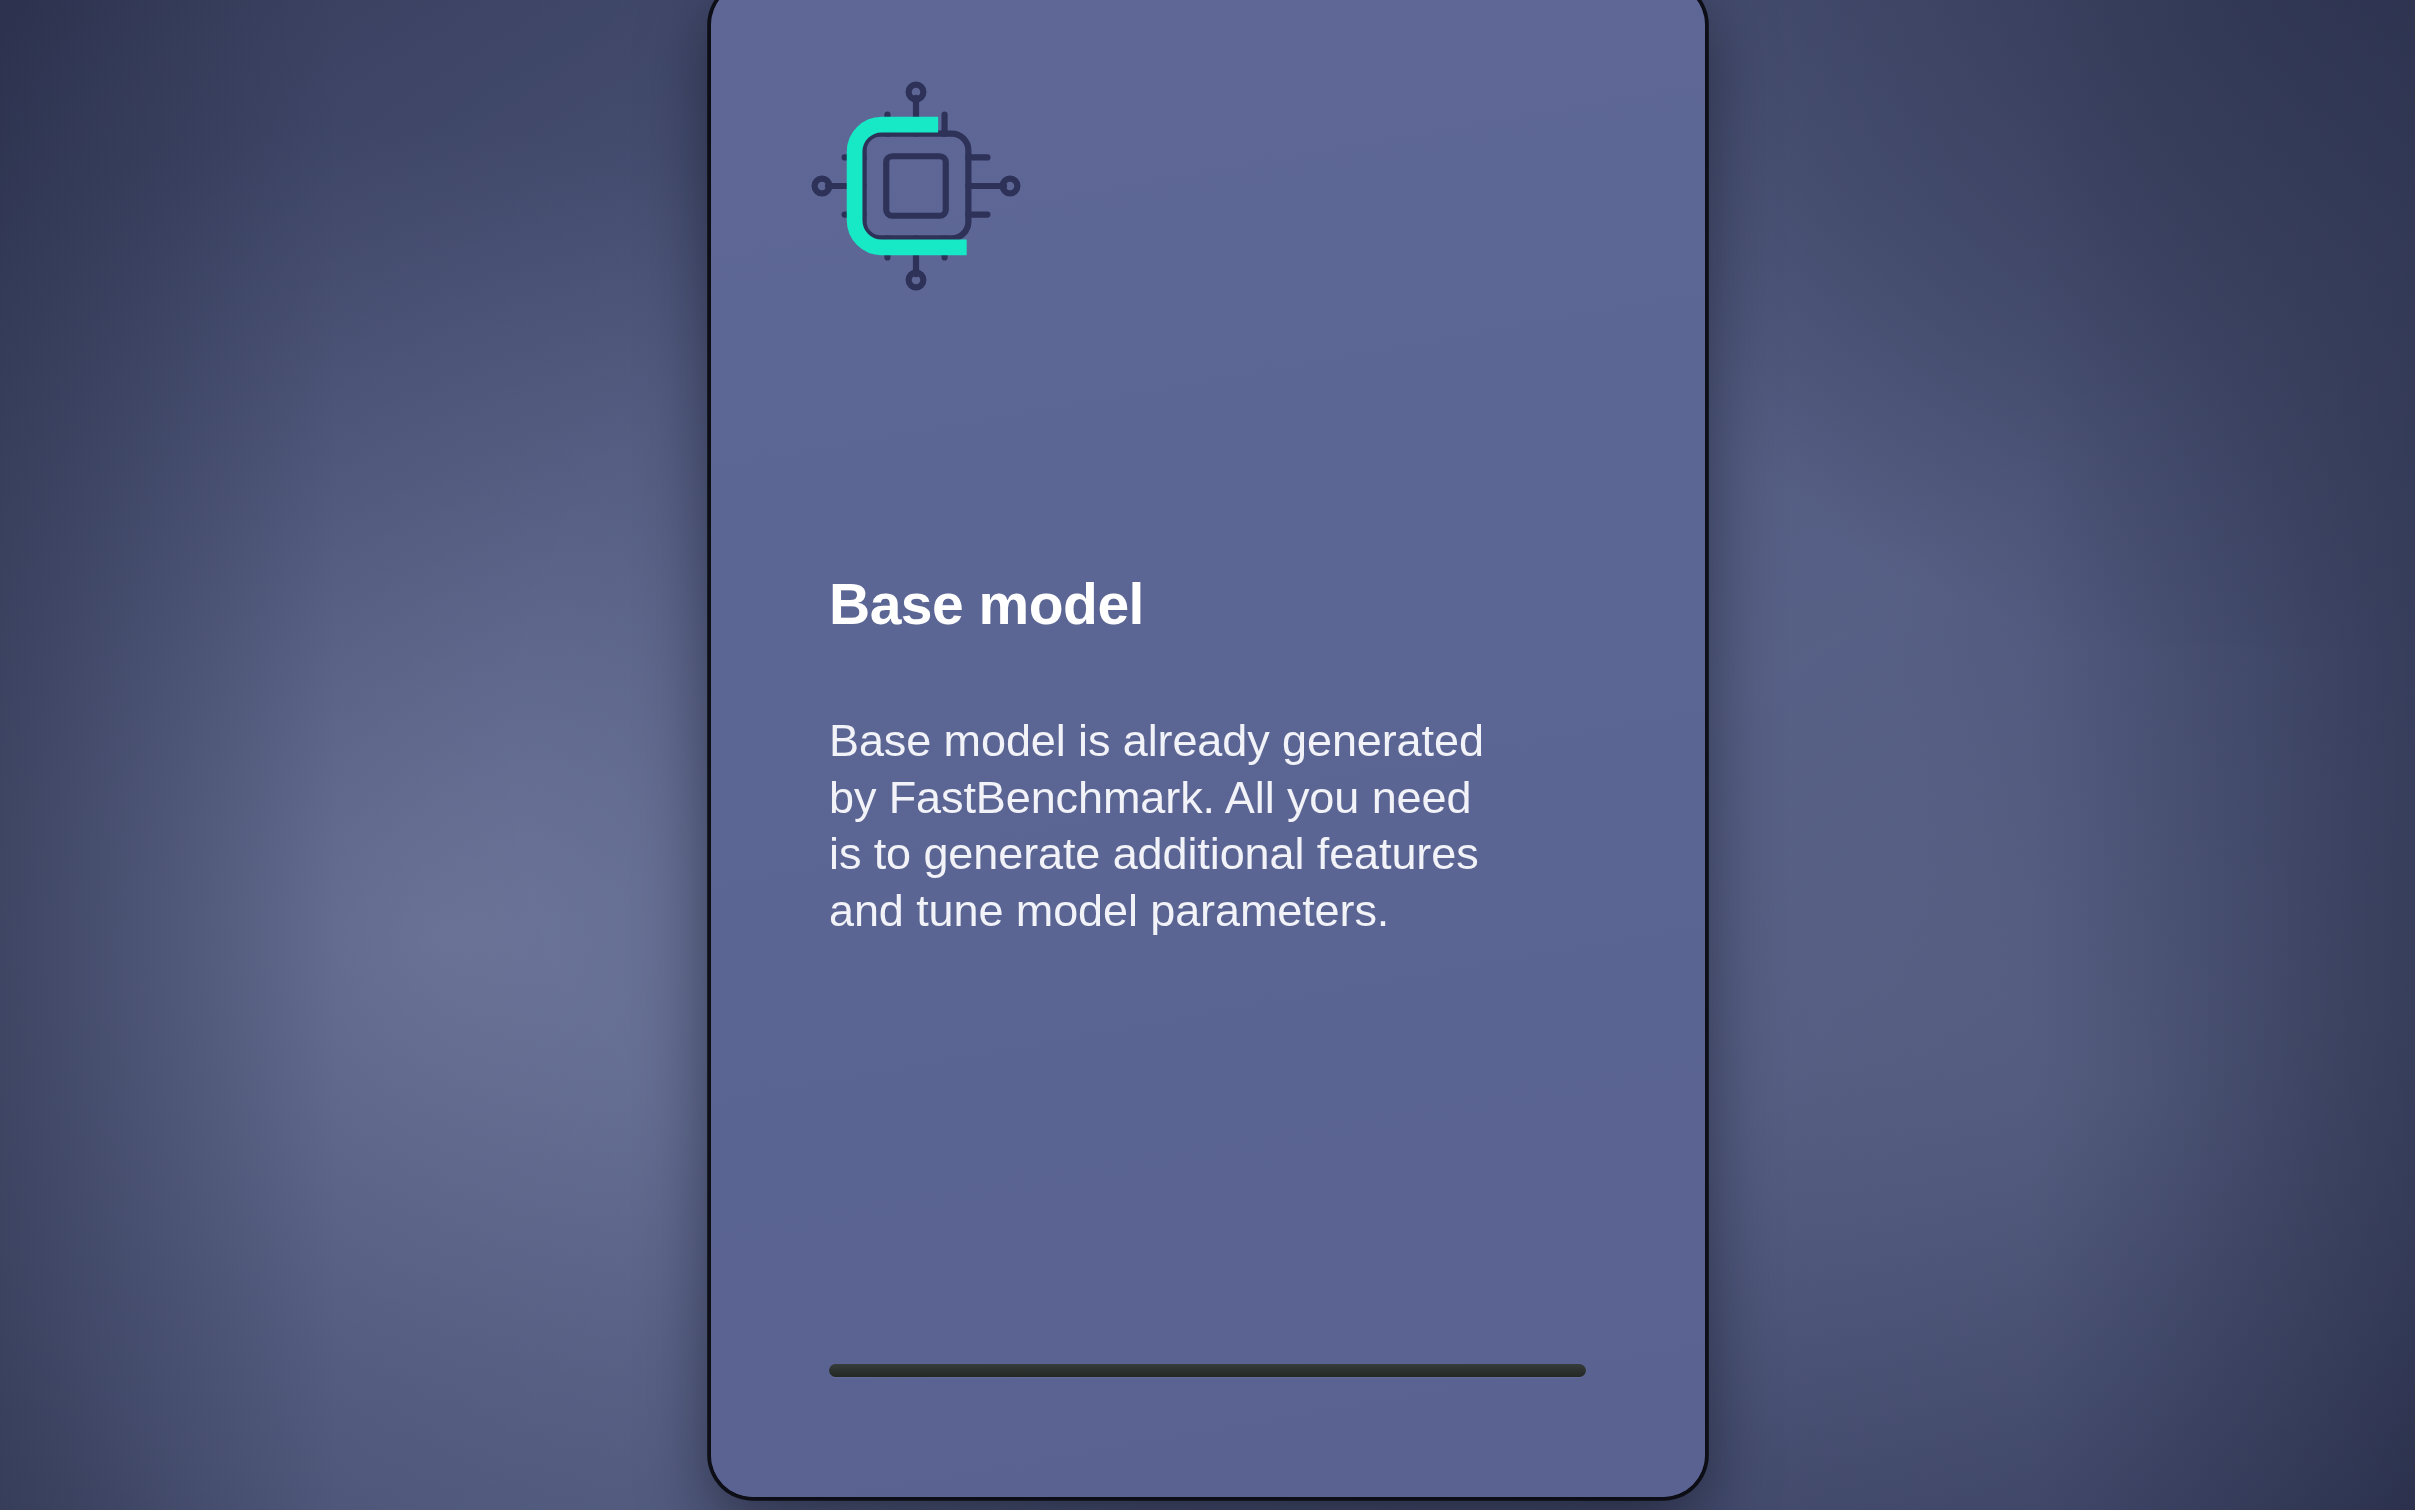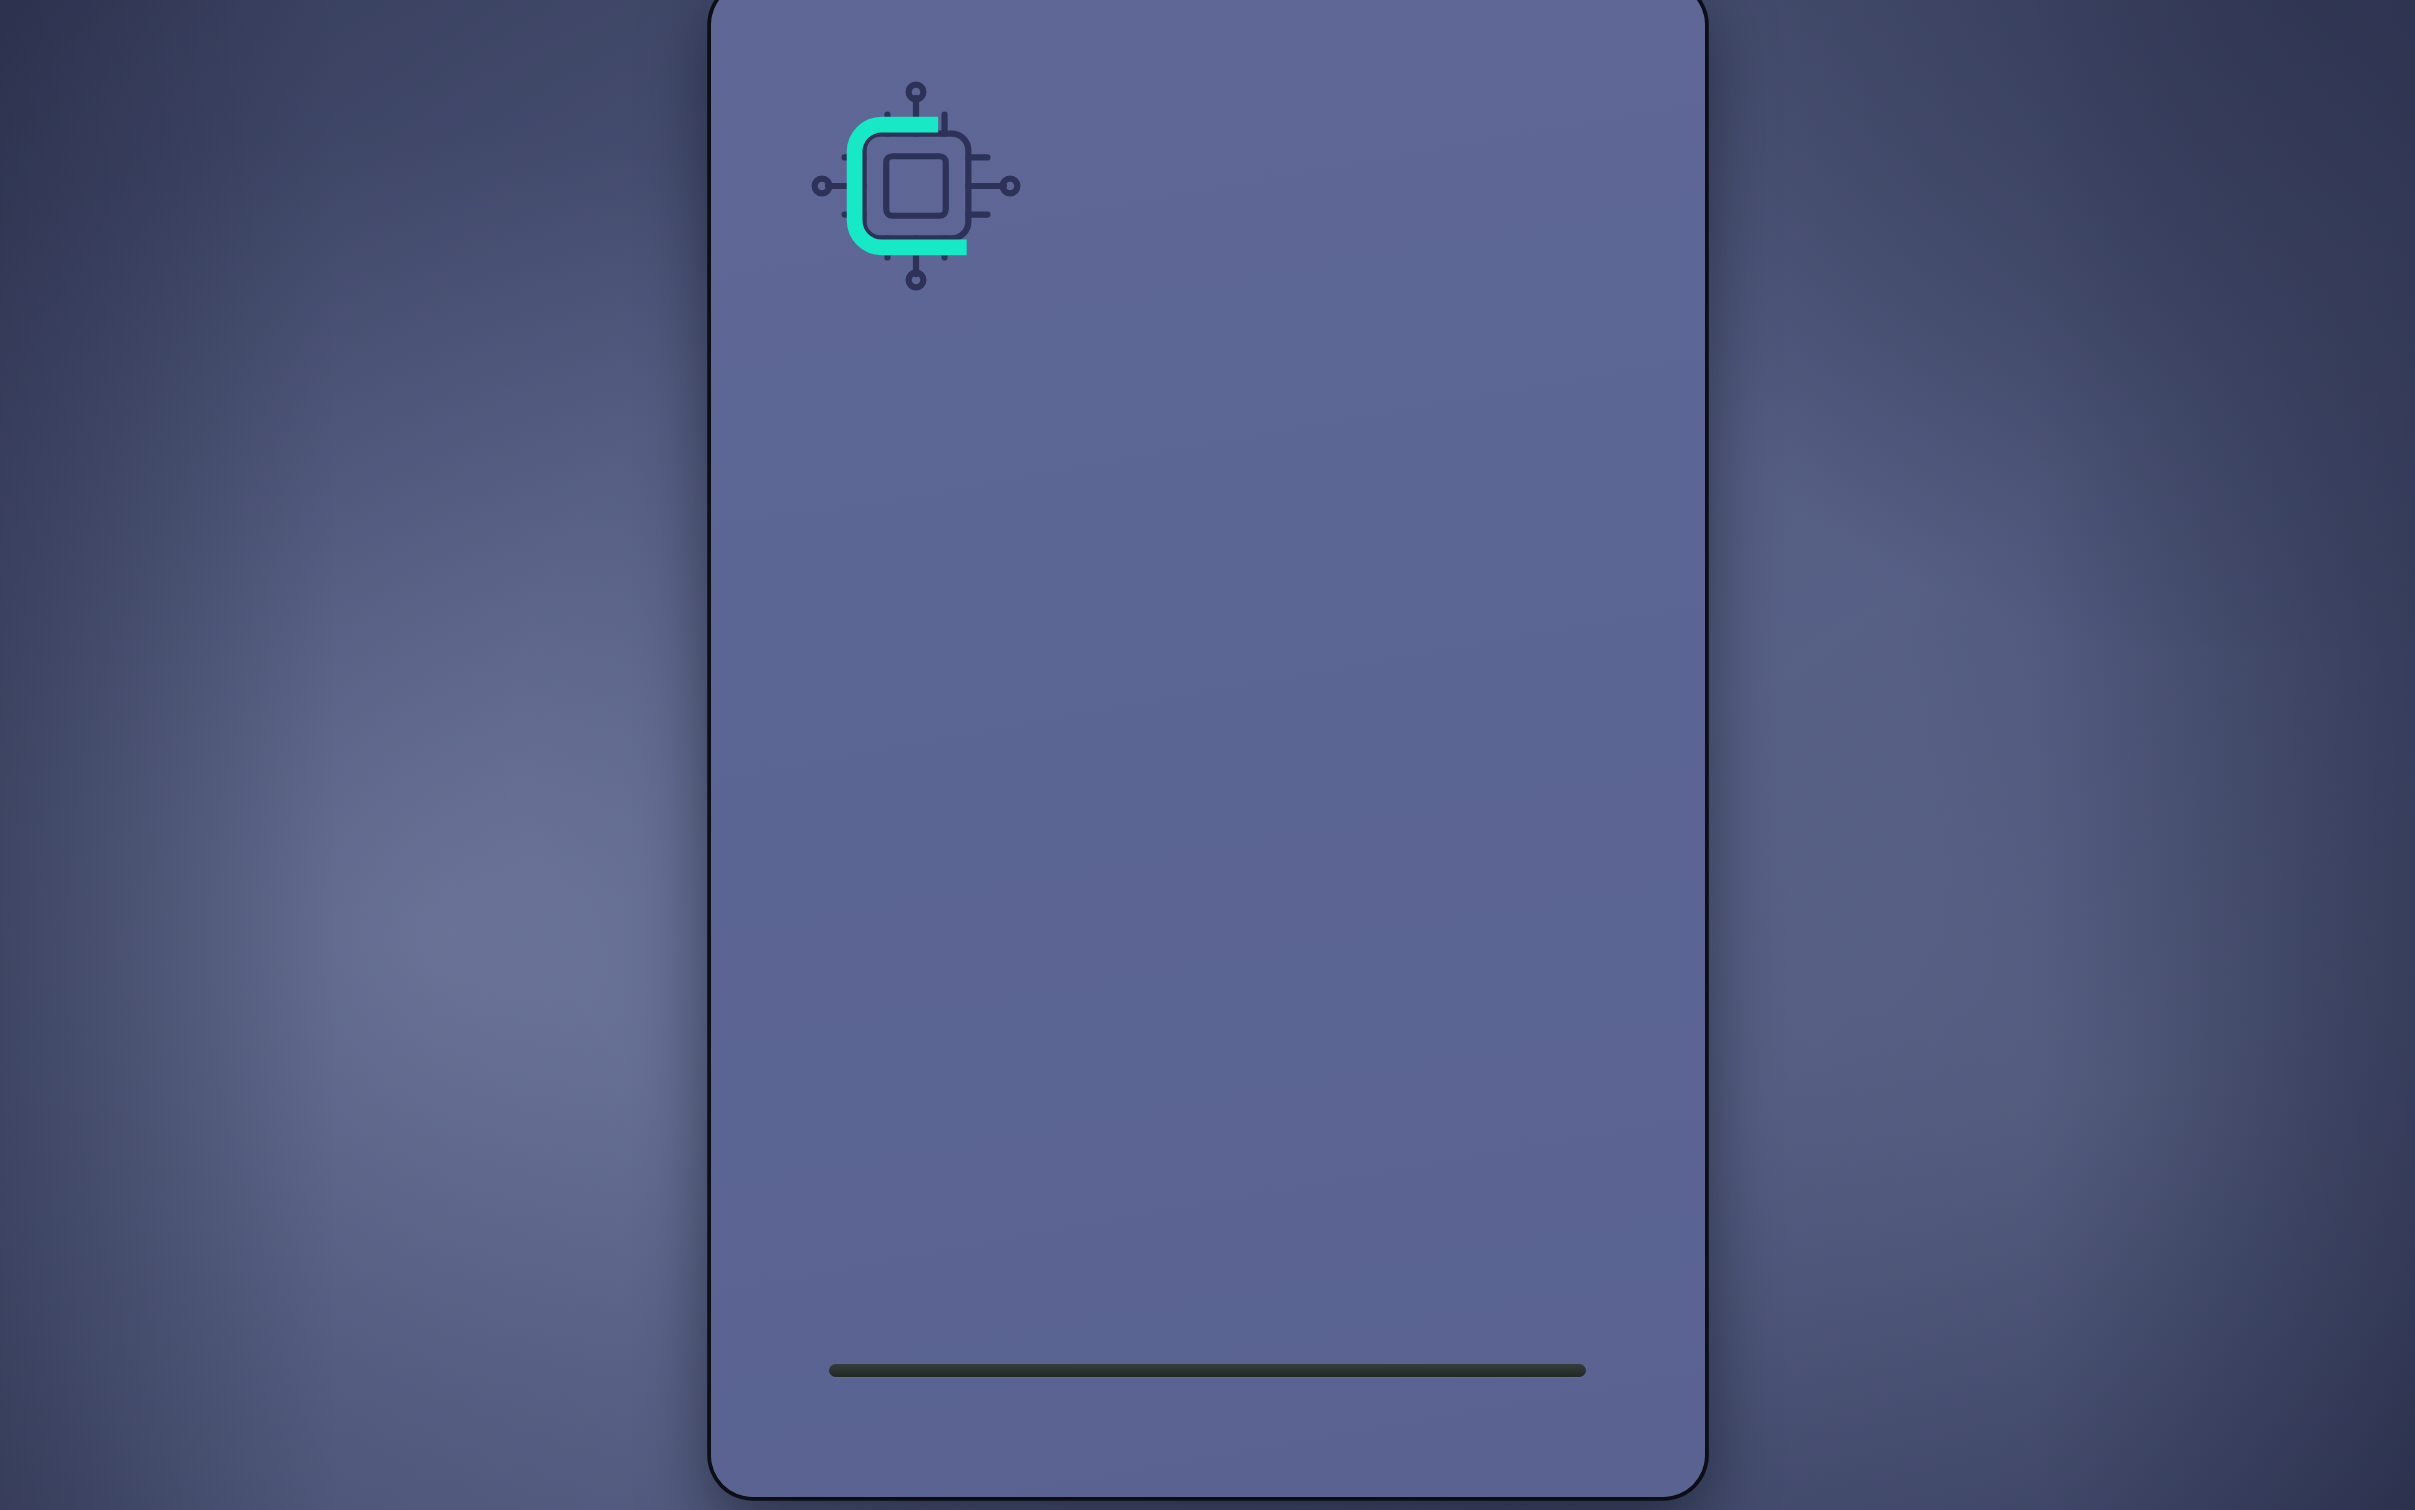--- a/index.html
+++ b/index.html
@@ -173,21 +173,23 @@
             <circle cx="50" cy="89.5" r="3.1"></circle>
             <circle cx="10.5" cy="50" r="3.1"></circle>
             <circle cx="89.5" cy="50" r="3.1"></circle>
           </g>
 
           <path d="M 56 24.2 L 35.6 24.2 A 11.4 11.4 0 0 0 24.2 35.6
                    L 24.2 64.4 A 11.4 11.4 0 0 0 35.6 75.8 L 68 75.8" fill="none" stroke="#17e8c5" stroke-width="6.6" stroke-linecap="square" stroke-linejoin="round"></path>
         </svg>
       </div>
 
+      <div id="card-title">Base model</div>
 
+      <div id="card-body">Base model is already generated by FastBenchmark. All you need is to generate additional features and tune model parameters.</div>
 
       <div id="bottom-bar"></div>
 
     </div>
   </div>
 
 </div>
 
 
 </body></html>

